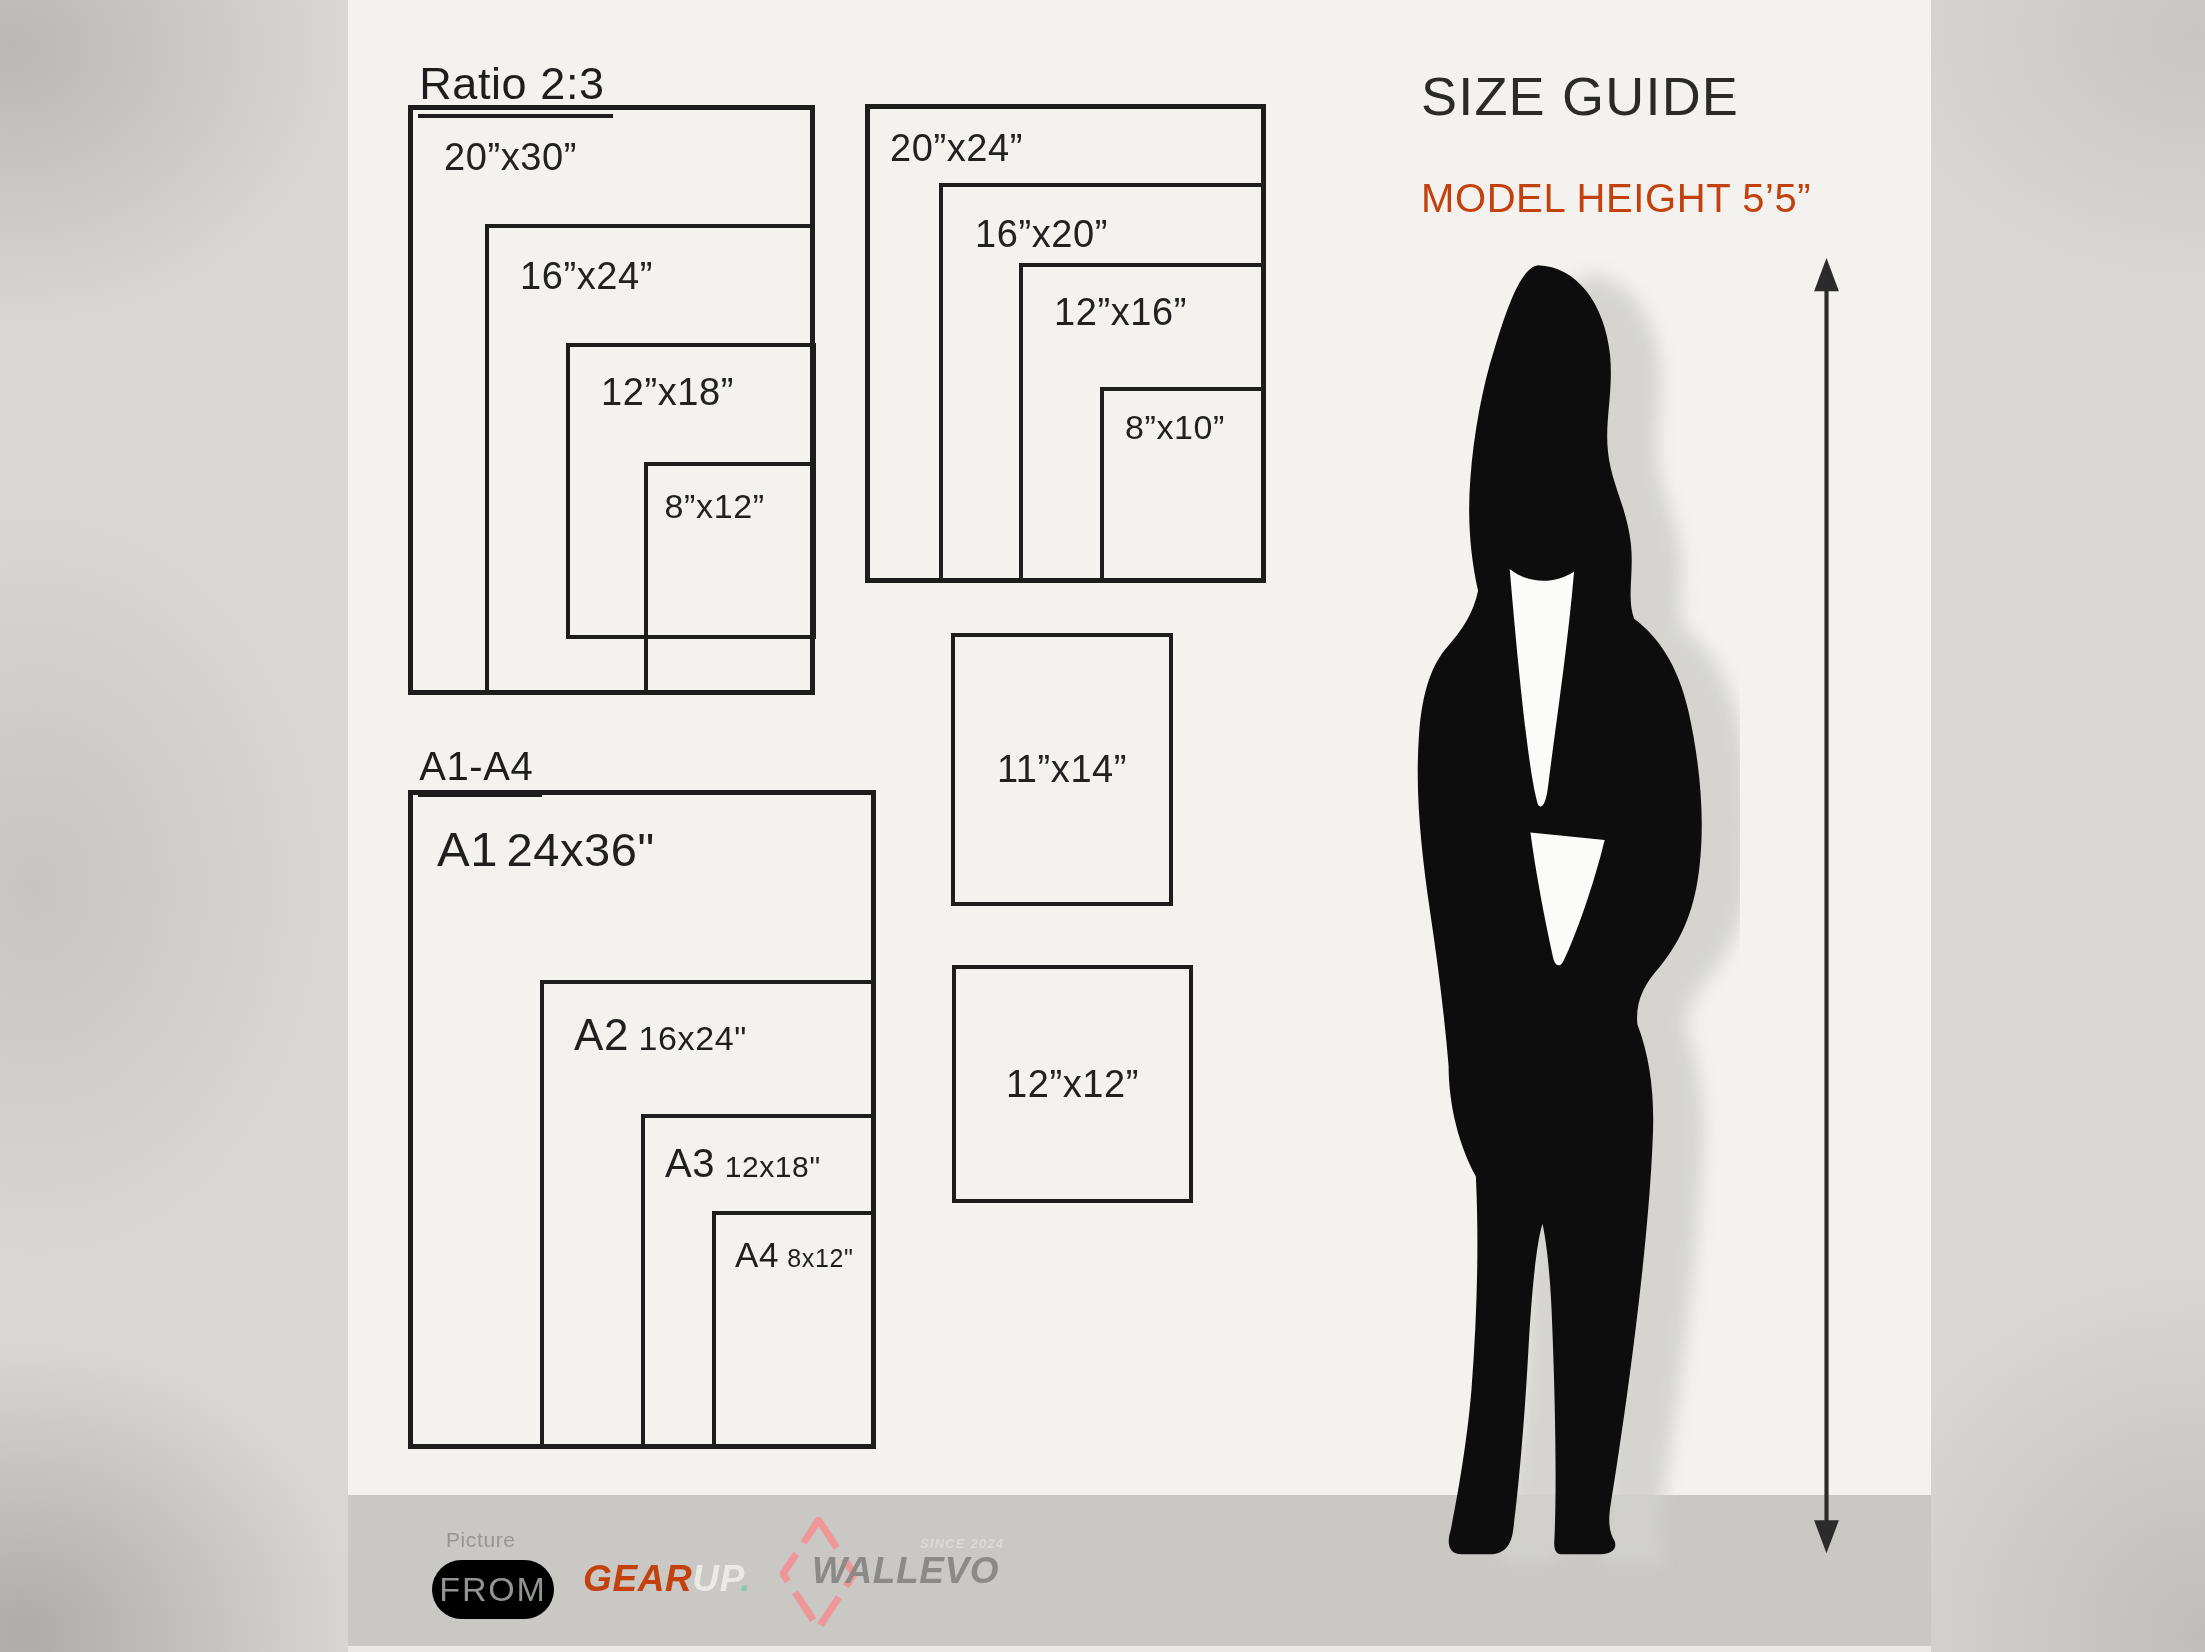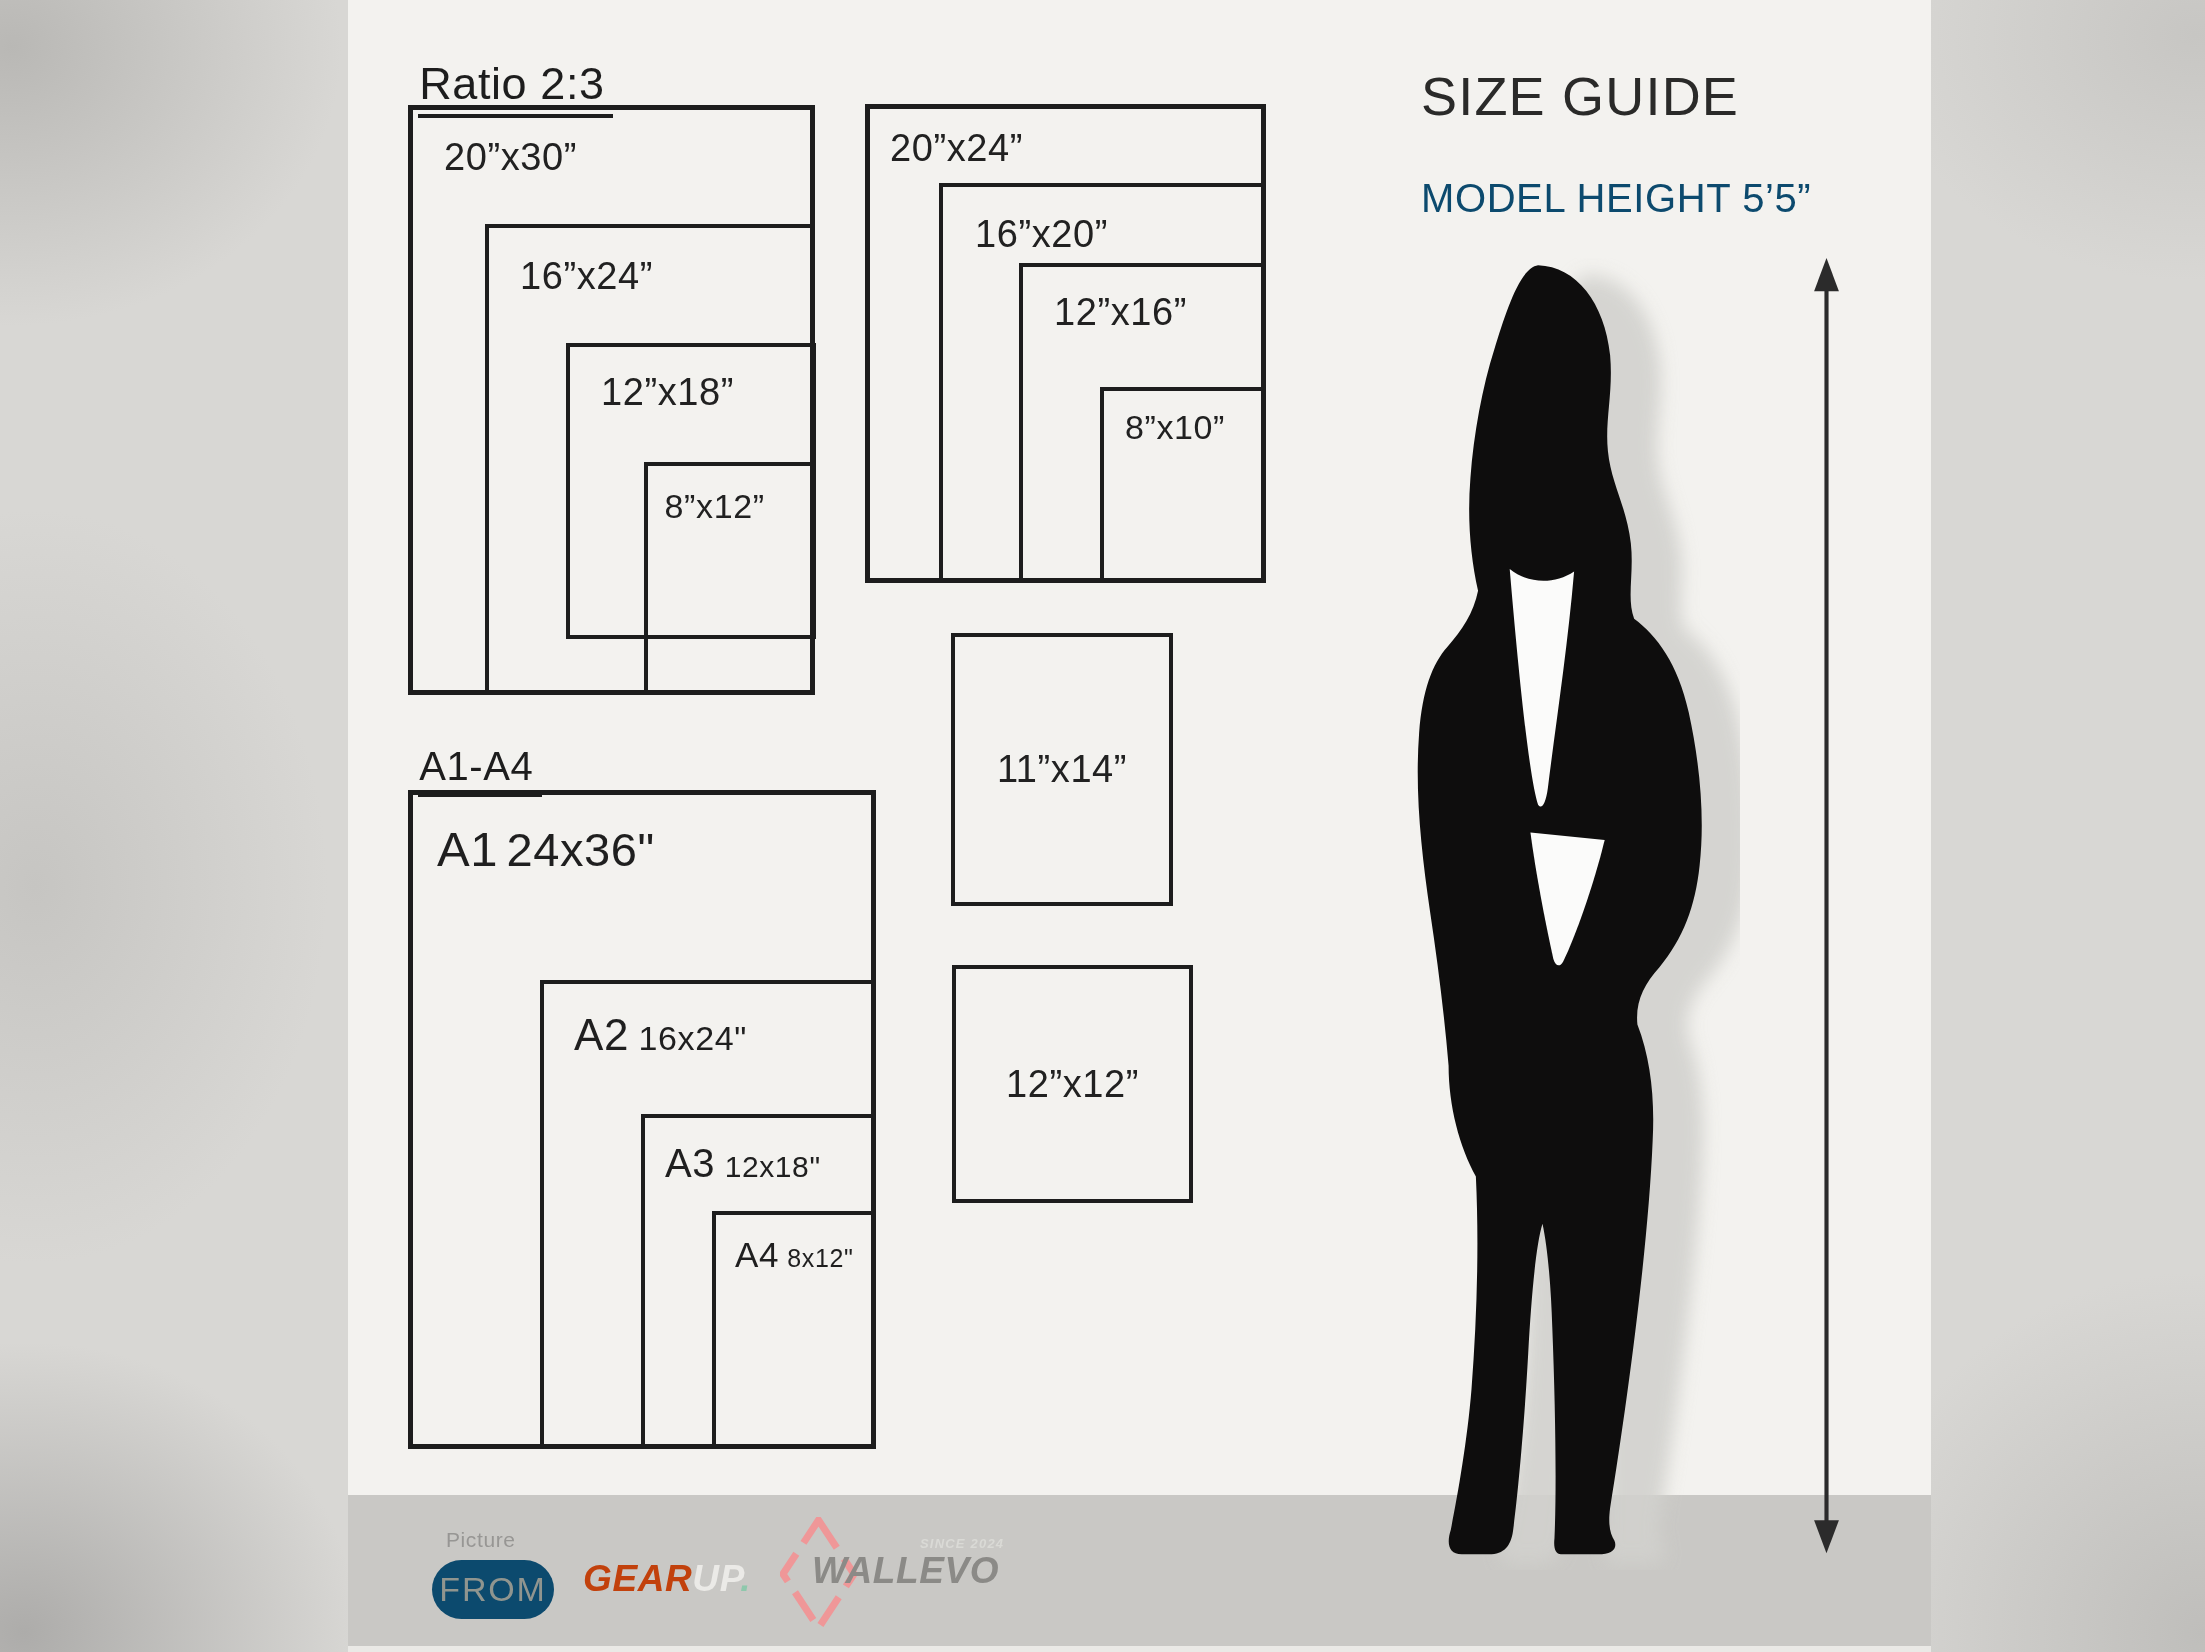--- a/index.html
+++ b/index.html
@@ -31,30 +31,30 @@
   .centered .lbl{position:static;}
 
   .group-title{
     position:absolute;font-size:43px;color:#1d1d1d;white-space:nowrap;
     border-bottom:4.7px solid #1d1d1d;padding:0 8.3px 3.5px 1.2px;letter-spacing:0.6px;
   }
   .acode{font-weight:500;color:#1f1f1f;margin-top:36px;}
   .asize{color:#1f1f1f;}
 
   .size-guide-title{position:absolute;left:1421px;top:65px;font-size:54px;color:#2a2a29;letter-spacing:1.2px;white-space:nowrap;}
-  .model-height{position:absolute;left:1421px;top:176px;font-size:40px;color:#0c4a6e;letter-spacing:0.6px;white-space:nowrap;}
+  .model-height{position:absolute;left:1421px;top:176px;font-size:40px;color:#c2410c;letter-spacing:0.6px;white-space:nowrap;}
 
   .silhouette-svg{position:absolute;left:1358px;top:258px;width:382px;height:1312px;}
   .arrow-svg{position:absolute;left:1798px;top:251px;width:57px;height:1310px;}
 
   
   .picture-label{position:absolute;left:446px;top:1528px;font-size:21px;color:#979694;letter-spacing:0.6px;}
   .from-pill{
     position:absolute;left:432px;top:1560px;width:122px;height:59px;border-radius:31px;
-    background:#0c4a6e;display:flex;align-items:center;justify-content:center;
+    background:#000000;display:flex;align-items:center;justify-content:center;
   }
   .from-pill span{font-size:34px;font-weight:300;color:#90958f;letter-spacing:1.8px;}
   .gearup{position:absolute;left:583px;top:1558px;font-size:37px;font-style:italic;font-weight:800;letter-spacing:0.6px;white-space:nowrap;}
   .gearup .gear{color:#c2410c;}
   .gearup .up{color:#ebeae7;}
   .gearup .dot{color:#8ec8ac;}
   .wallevo{position:absolute;left:780px;top:1512px;width:272px;height:124px;}
   .wallevo .diamond{position:absolute;left:0;top:4.7px;}
   .wallevo .name{position:absolute;left:32px;top:38px;font-size:37px;font-style:italic;font-weight:800;color:#8b8a87;letter-spacing:0.6px;white-space:nowrap;}
   .wallevo .since{position:absolute;left:140px;top:24px;font-size:13px;font-style:italic;font-weight:700;color:#dadad6;letter-spacing:1.2px;white-space:nowrap;}

